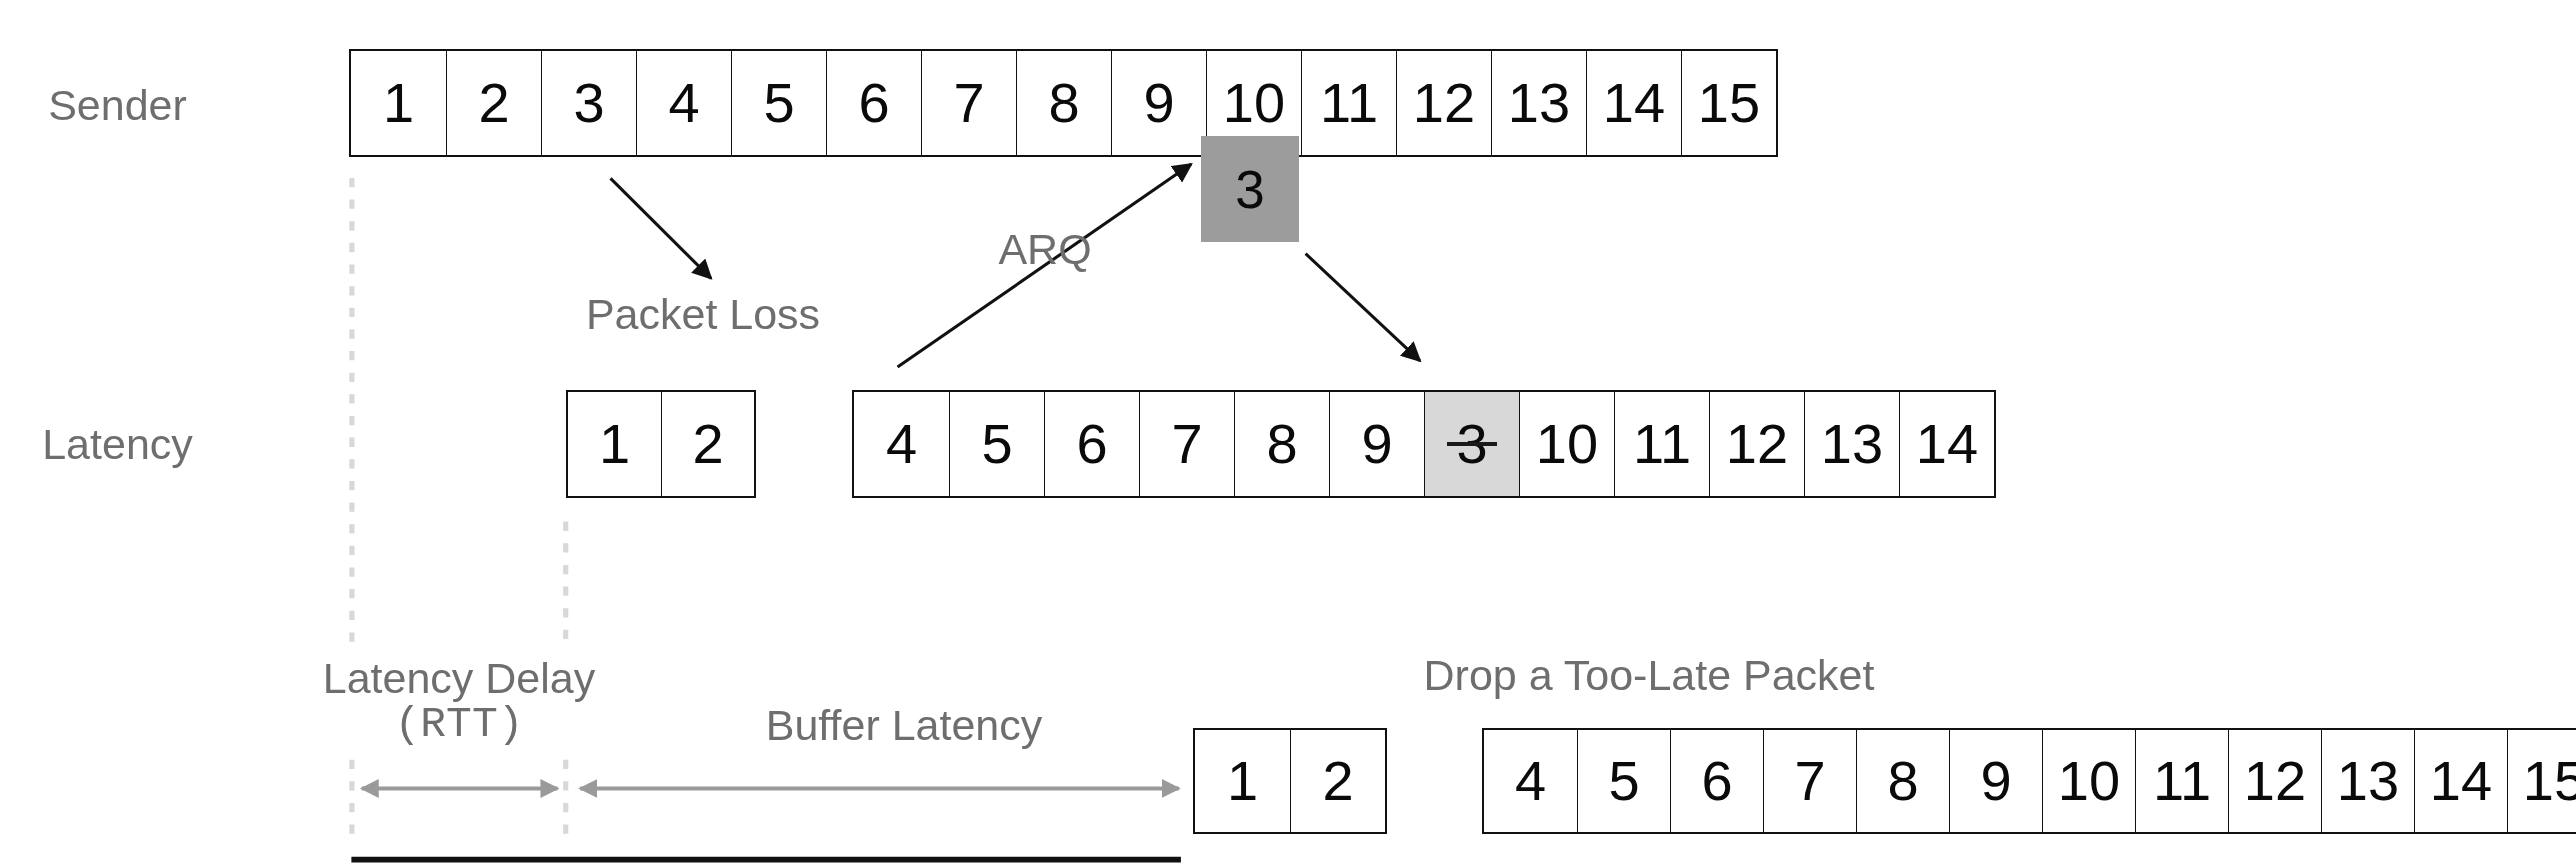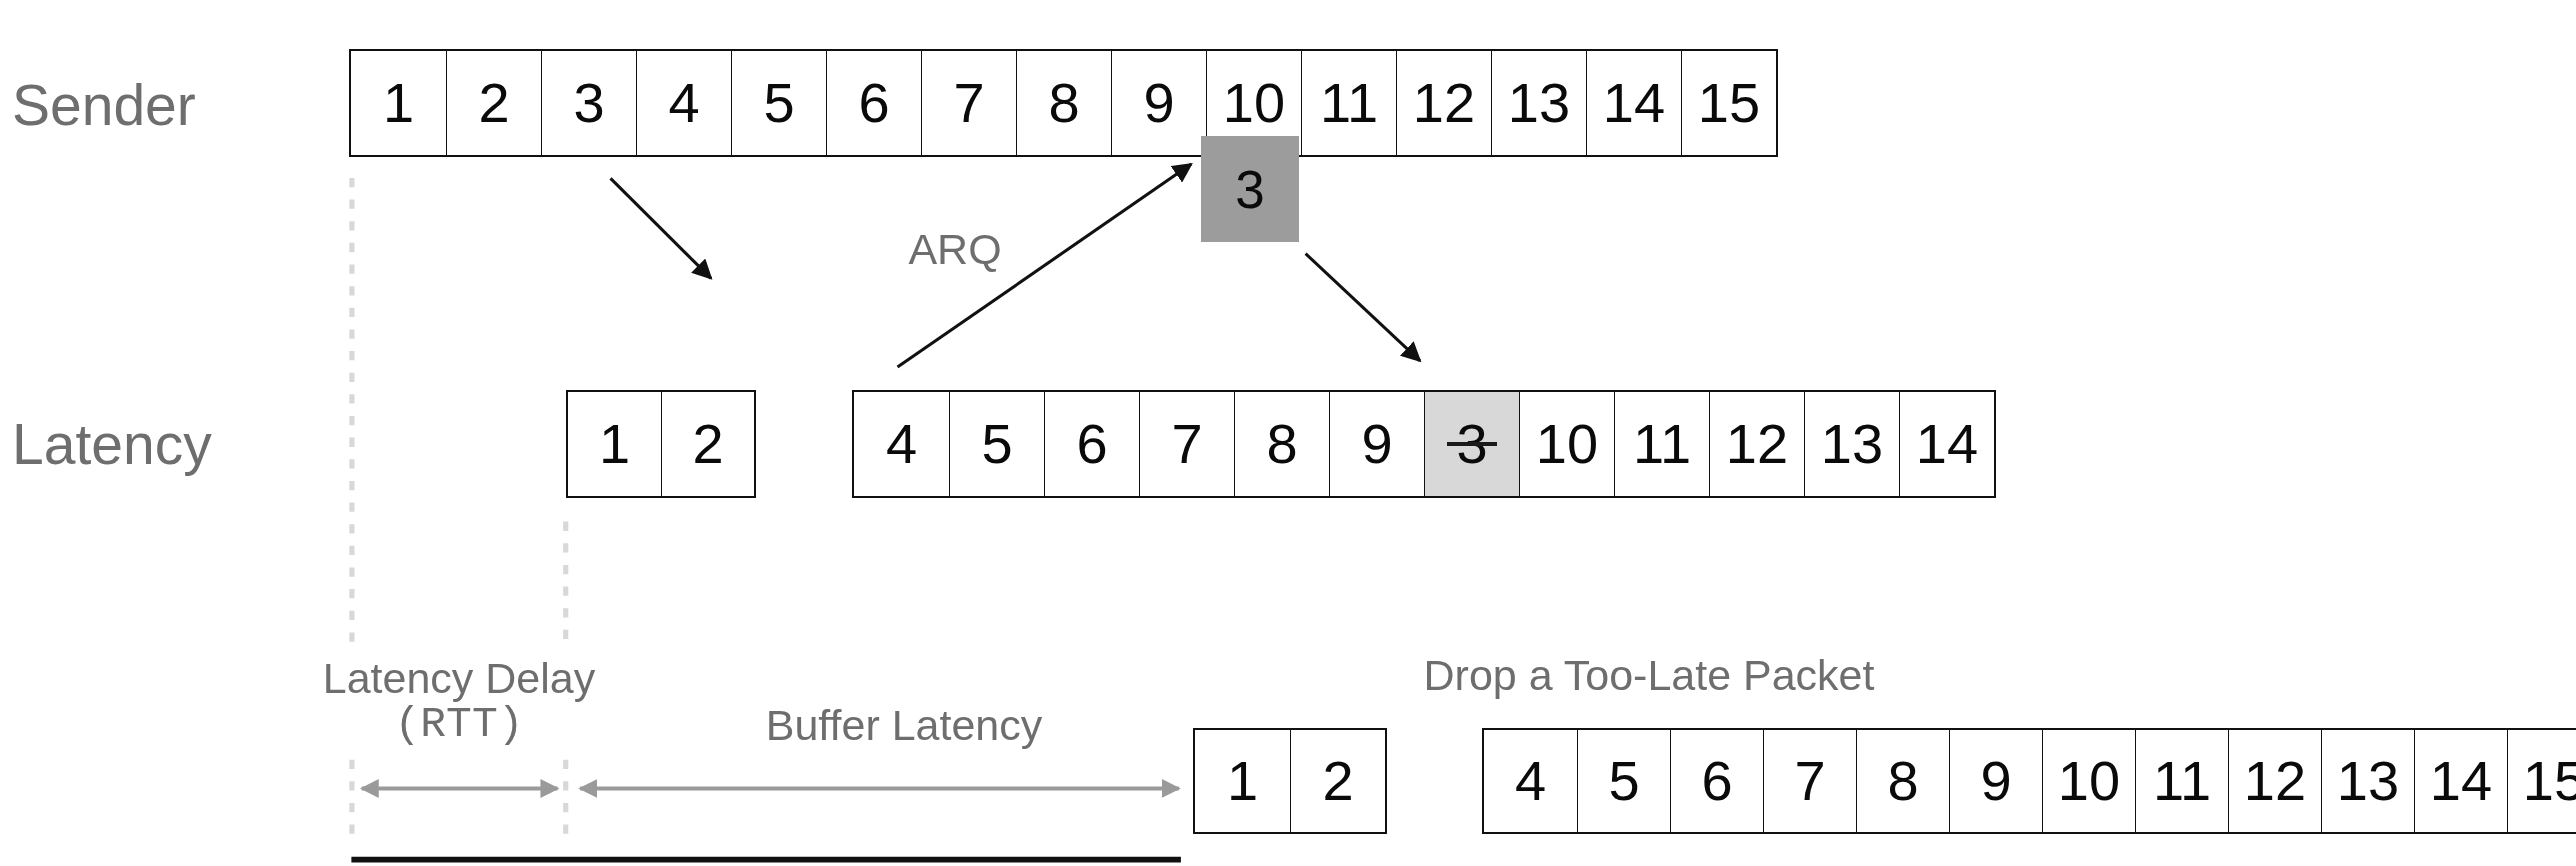--- a/index.html
+++ b/index.html
@@ -9,22 +9,22 @@
     --arrow-gray:#9a9a9a;
     --dash-gray:#d8d8d8;
     --line-black:#111111;
   }
   *{margin:0;padding:0;box-sizing:border-box;}
   html,body{width:2638px;height:867px;background:#ffffff;overflow:hidden;
     font-family:"Liberation Sans", sans-serif;}
   #canvas{position:relative;width:2638px;height:867px;background:#ffffff;}
 
   
-  .side-label{position:absolute;left:12px;width:223px;text-align:left;
-    color:var(--text-gray);font-size:57px;line-height:1;
+  .side-label{position:absolute;left:6px;width:223px;text-align:center;
+    color:var(--text-gray);font-size:43px;line-height:1;
     transform:translateY(-50%);white-space:nowrap;}
 
   
   .prow{position:absolute;display:flex;background:#ffffff;
     border:2.1px solid var(--line-black);z-index:2;}
   .prow .cell{display:flex;align-items:center;justify-content:center;
     border-left:1.5px solid var(--line-black);
     font-size:56px;color:#0a0a0a;background:#ffffff;}
   .prow .cell:first-child{border-left:none;}
   .prow .cell.dropped{background:var(--dropped-gray);}
@@ -44,21 +44,21 @@
   #application-row-main .cell{width:93px;}
 
   
   #retransmit-box{position:absolute;left:1201px;top:136px;width:98px;height:106px;
     background:var(--box-gray);display:flex;align-items:center;justify-content:center;
     font-size:53px;color:#0a0a0a;z-index:3;}
 
   
   .note{position:absolute;transform:translate(-50%,-50%);
     color:var(--text-gray);font-size:43px;line-height:1.06;white-space:nowrap;z-index:4;}
-  #note-arq{left:955px;top:250px;}
+  #note-arq{left:1045px;top:250px;}
   #note-packet-loss{left:703px;top:315px;}
   #note-failed{left:1606px;top:275px;}
   #note-network-delay{left:459px;top:679px;}
   #note-rtt{left:459px;top:725px;font-family:Liberation Mono, monospace;}
   #note-buffer-latency{left:904px;top:726px;}
   #note-drop-late{left:1649px;top:676px;}
 
   #overlay{position:absolute;left:0;top:0;width:2638px;height:867px;z-index:1;
     pointer-events:none;}
 </style>
@@ -207,20 +207,21 @@
       </div>
       <div class="cell">
         <span class="ct">15</span>
       </div>
     </div>
 
   <div id="retransmit-box">
     <span class="ct">3</span>
   </div>
 
+  <div class="note" id="note-packet-loss">Packet Loss</div>
   <div class="note" id="note-arq">ARQ</div>
   <div class="note" id="note-network-delay">Latency Delay</div>
   <div class="note" id="note-rtt">(RTT)</div>
   <div class="note" id="note-buffer-latency">Buffer Latency</div>
   <div class="note" id="note-drop-late">Drop a Too-Late Packet</div>
 
   <svg id="overlay" viewBox="0 0 5120 1682" xmlns="http://www.w3.org/2000/svg">
     <defs>
       <marker id="head-black" viewBox="0 0 10 10" refX="9" refY="5" markerWidth="6.5" markerHeight="6.5" orient="auto-start-reverse">
         <path d="M0,0 L10,5 L0,10 z" fill="#111111"></path>

